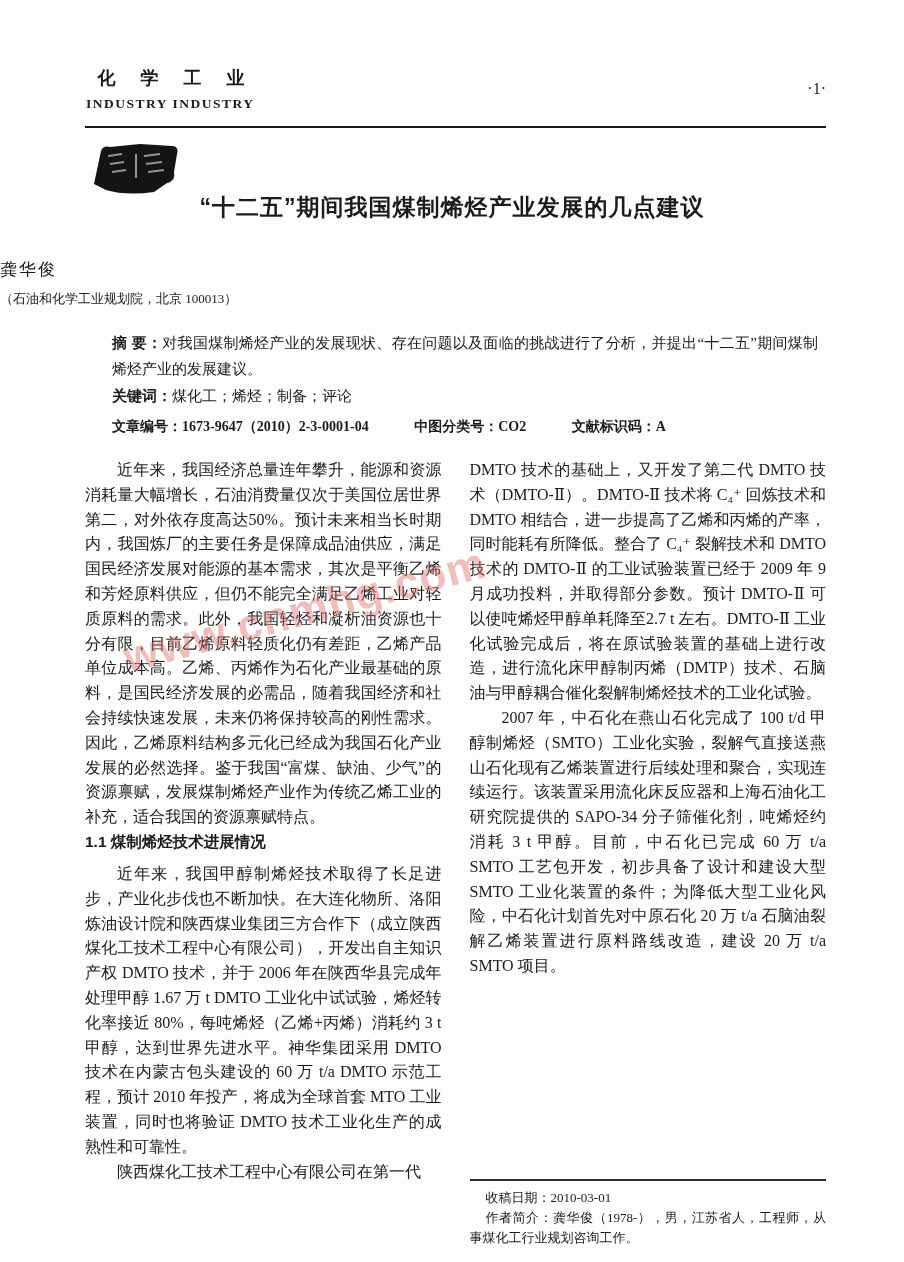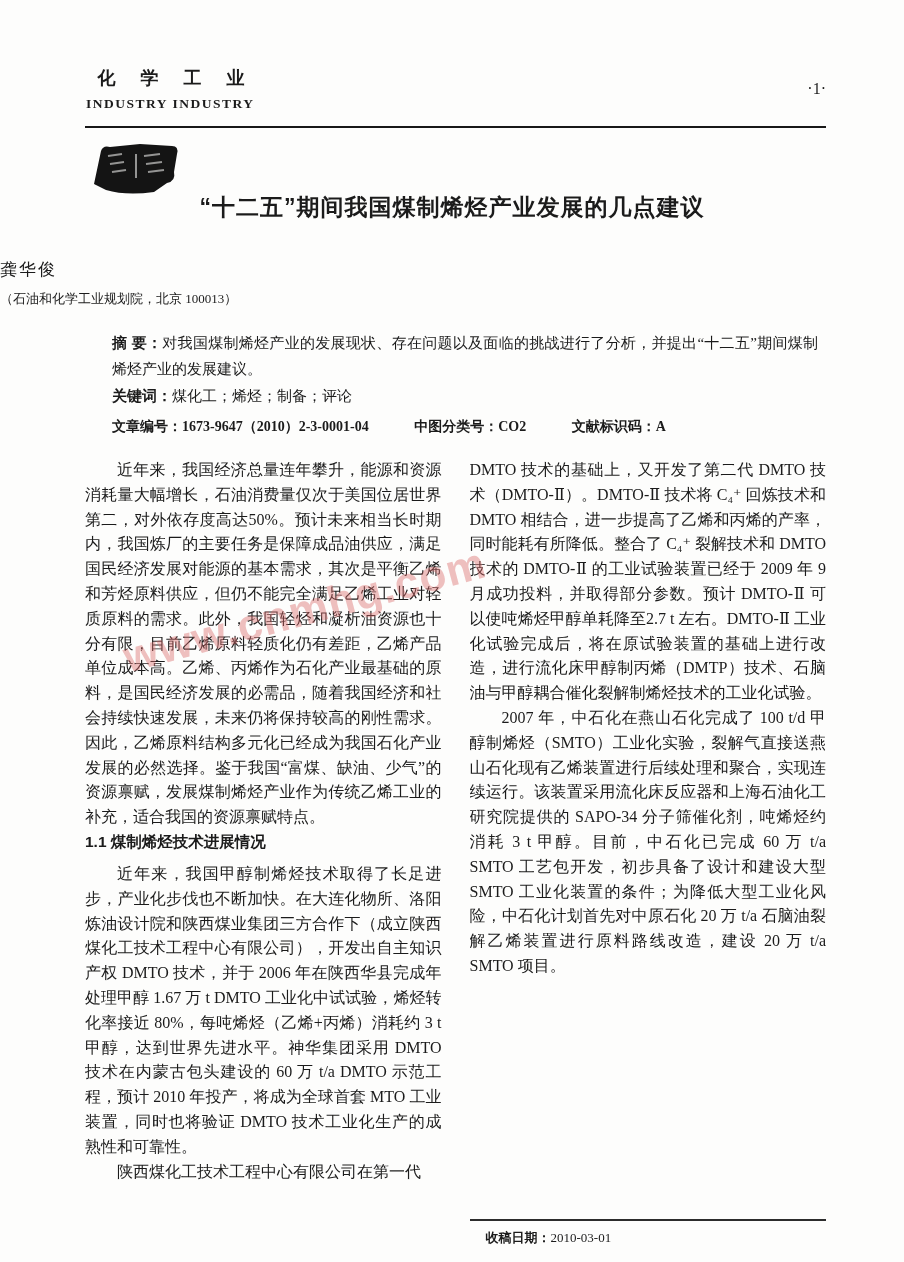--- a/index.html
+++ b/index.html
@@ -33,21 +33,21 @@
   .body{position:absolute;top:446px;left:85px;right:78px;bottom:14px;display:flex;gap:28px;}
   .col{flex:1 1 0;overflow:hidden;font-size:16px;line-height:1.55;text-align:justify;margin-top:12px;}
   .col.right{position:relative;}
   .para{margin:0;text-indent:2em;}
   .para.no-indent{text-indent:0;}
   .sec-h1{font-family:"Liberation Sans","DejaVu Sans",sans-serif;font-weight:bold;font-size:18px;margin:12px 0 8px;}
   .sec-h2{font-family:"Liberation Sans","DejaVu Sans",sans-serif;font-weight:bold;font-size:15.5px;margin:0 0 8px;}
   
   .footnote{position:absolute;left:0;right:0;bottom:0;background:#fdfdfc;
     border-top:2px solid #2c2c2c;padding-top:7px;font-size:13px;line-height:1.55;text-align:justify;}
-  .fn-label{font-family:"Liberation Sans","DejaVu Sans",sans-serif;font-weight:bold;padding-left:16px;}
+  .fn-label{font-family:"Liberation Sans","DejaVu Sans",sans-serif;font-weight:normal;padding-left:16px;}
   
   .watermark{position:absolute;top:585px;left:118px;transform:rotate(-15deg);
     font-family:"Liberation Sans","DejaVu Sans",sans-serif;font-size:44px;font-weight:bold;
     color:rgba(216,106,106,0.42);letter-spacing:1px;pointer-events:none;white-space:nowrap;}
 </style>
 </head>
 <body>
 
 <div class="page">
 
@@ -93,19 +93,22 @@
       <p class="para">陕西煤化工技术工程中心有限公司在第一代</p>
     </div>
     <div class="col right">
       <p class="para no-indent">DMTO 技术的基础上，又开发了第二代 DMTO 技术（DMTO-Ⅱ）。DMTO-Ⅱ 技术将 C₄⁺ 回炼技术和 DMTO 相结合，进一步提高了乙烯和丙烯的产率，同时能耗有所降低。整合了 C₄⁺ 裂解技术和 DMTO 技术的 DMTO-Ⅱ 的工业试验装置已经于 2009 年 9 月成功投料，并取得部分参数。预计 DMTO-Ⅱ 可以使吨烯烃甲醇单耗降至2.7 t 左右。DMTO-Ⅱ 工业化试验完成后，将在原试验装置的基础上进行改造，进行流化床甲醇制丙烯（DMTP）技术、石脑油与甲醇耦合催化裂解制烯烃技术的工业化试验。</p>
       <p class="para">2007 年，中石化在燕山石化完成了 100 t/d 甲醇制烯烃（SMTO）工业化实验，裂解气直接送燕山石化现有乙烯装置进行后续处理和聚合，实现连续运行。该装置采用流化床反应器和上海石油化工研究院提供的 SAPO-34 分子筛催化剂，吨烯烃约消耗 3 t 甲醇。目前，中石化已完成 60 万 t/a SMTO 工艺包开发，初步具备了设计和建设大型 SMTO 工业化装置的条件；为降低大型工业化风险，中石化计划首先对中原石化 20 万 t/a 石脑油裂解乙烯装置进行原料路线改造，建设 20 万 t/a SMTO 项目。</p>
 
       <div class="footnote">
         <div>
           <span class="fn-label">收稿日期：</span><span>2010-03-01</span>
         </div>
+        <div>
+          <span class="fn-label">作者简介：</span><span>龚华俊（1978-），男，江苏省人，工程师，从事煤化工行业规划咨询工作。</span>
+        </div>
       </div>
     </div>
   </div>
 
   <div class="watermark">www.cnmhg.com</div>
 
 </div>
 
 </body></html>

